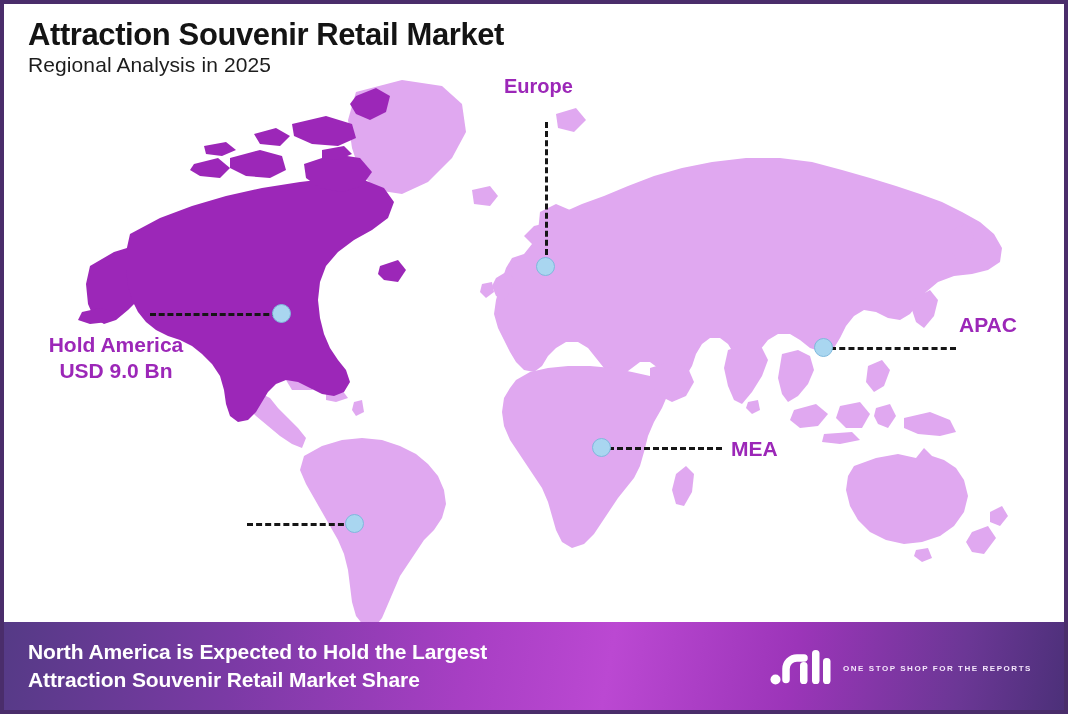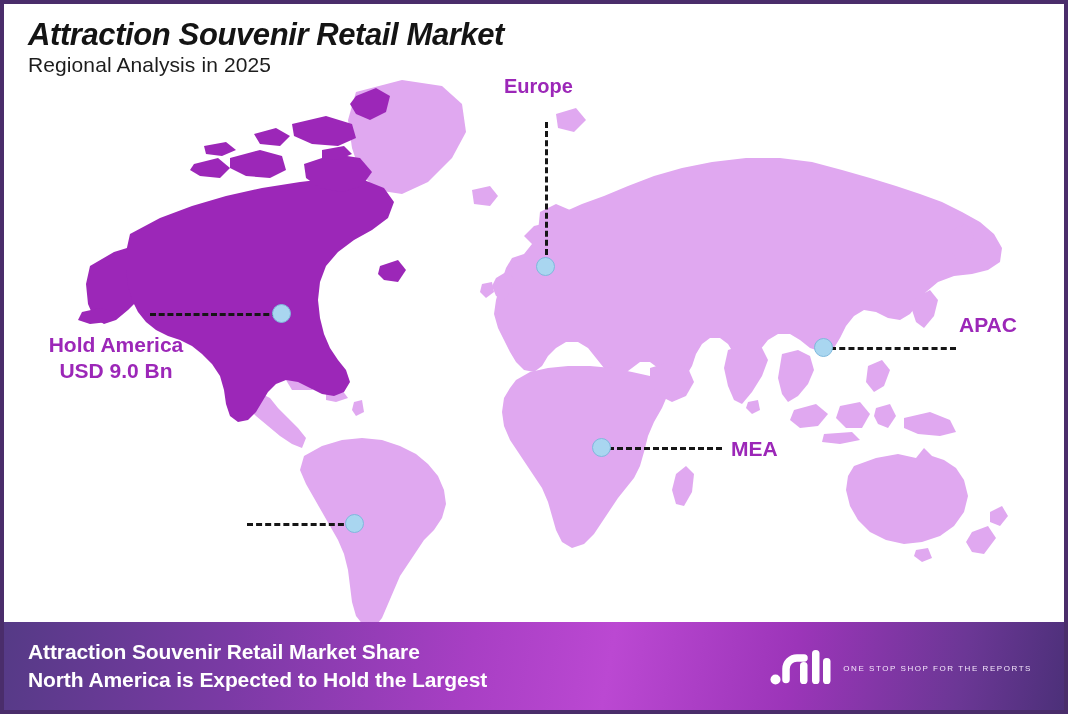--- a/index.html
+++ b/index.html
@@ -29,21 +29,20 @@
     top: 14px;
     z-index: 40;
   }
   .title {
     font-size: 31px;
     font-weight: 700;
     color: #141414;
     letter-spacing: -0.4px;
     line-height: 1.12;
     white-space: nowrap;
-    font-style: italic;
   }
   .subtitle {
     font-size: 21px;
     font-weight: 400;
     color: #1d1d1d;
     letter-spacing: 0.1px;
     white-space: nowrap;
   }
 
   
@@ -148,21 +147,21 @@
   .logo-name {
     color: #ffffff;
     font-size: 33px;
     font-weight: 700;
     line-height: 0.96;
     letter-spacing: -0.9px;
   }
   .logo-tagline {
     color: #f4e6fb;
     font-size: 8px;
-    font-weight: 400;
+    font-weight: 700;
     letter-spacing: 1.55px;
     margin-top: 4px;
     white-space: nowrap;
   }
 </style>
 </head>
 <body>
 
 <div id="infographic">
 
@@ -312,22 +311,22 @@
     <div>APAC</div>
   </div>
 
   <div class="callout mea">
     <div>MEA</div>
   </div>
 
 
   <div class="banner">
     <div class="banner-text">
+      <div>North America is Expected to Hold the Largest</div>
       <div>Attraction Souvenir Retail Market Share</div>
-      <div>North America is Expected to Hold the Largest</div>
     </div>
 
     <div class="logo">
       <span class="logo-mark">
         <svg viewBox="0 0 62 44">
           <circle cx="5.5" cy="35.5" r="5" fill="#ffffff"></circle>
           <path d="M16 35.5 V25 A11 11 0 0 1 27 14 H34" fill="none" stroke="#ffffff" stroke-width="7.5" stroke-linecap="round"></path>
           <rect x="30" y="18" width="7.5" height="22" rx="3.6" fill="#ffffff"></rect>
           <rect x="42" y="6" width="7.5" height="34" rx="3.6" fill="#ffffff"></rect>
           <rect x="53" y="14" width="7.5" height="26" rx="3.6" fill="#ffffff"></rect>

